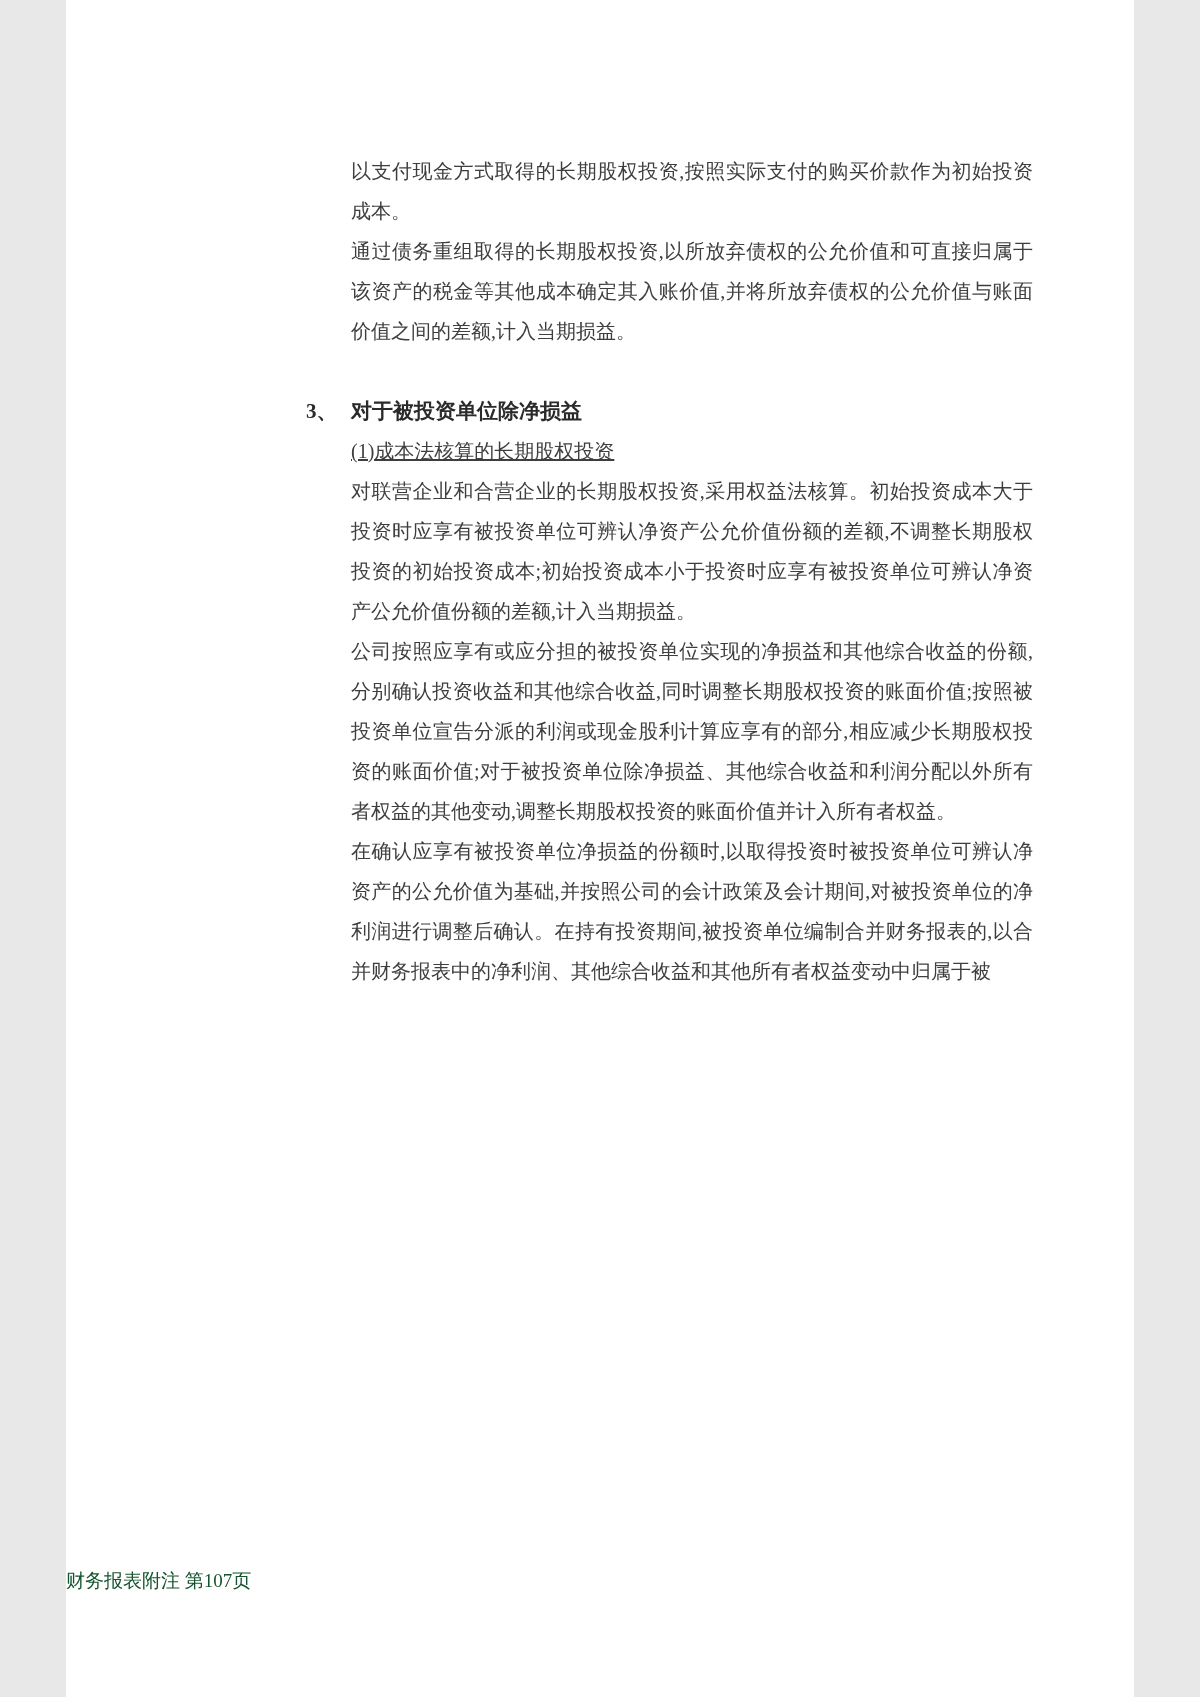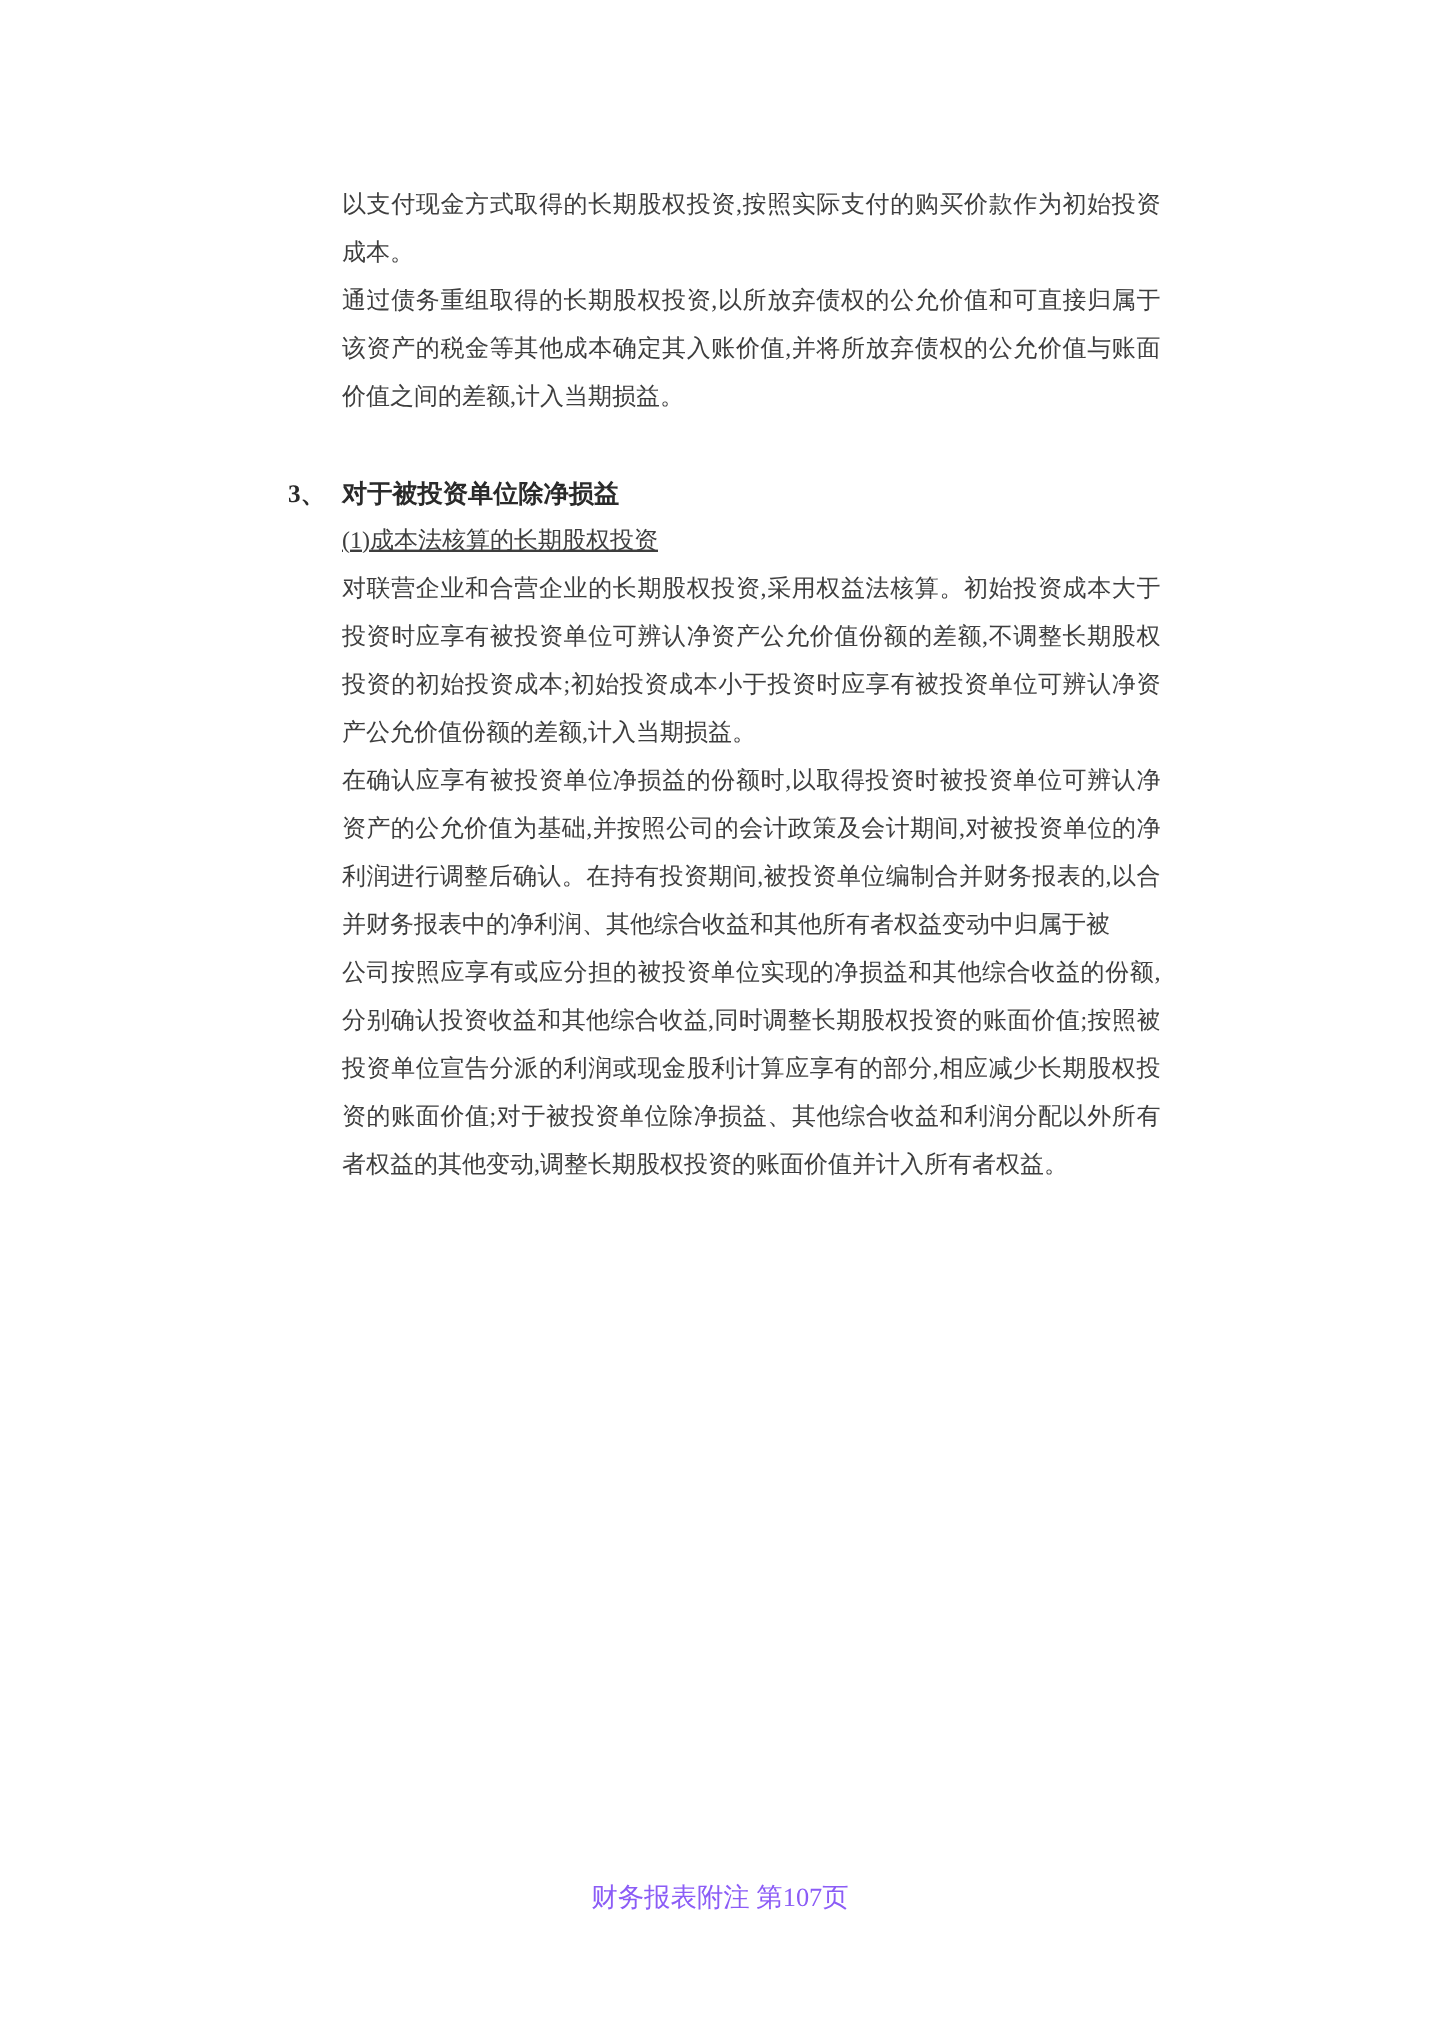--- a/index.html
+++ b/index.html
@@ -2,21 +2,21 @@
 <html><head>
 <meta charset="utf-8">
 <style>
   html, body {
     margin: 0;
     padding: 0;
     background: #e8e8e8;
   }
   .page {
     position: relative;
-    width: 1200px;
+    width: 1068px;
     height: 1697px;
     margin: 0 auto;
     background: #ffffff;
     font-family: "Liberation Serif", "DejaVu Serif", serif;
     overflow: hidden;
   }
   .content {
     position: absolute;
     left: 285px;
     top: 151px;
@@ -47,35 +47,34 @@
     position: absolute;
     left: -45px;
     top: 0;
     font-weight: bold;
   }
   .footer {
     position: absolute;
     left: 0;
     right: 0;
     top: 1566px;
-    text-align: center;
-    font-size: 22px;
+    font-size: 19px;
     line-height: 30px;
-    color: #8b5cf6;
+    color: #14532d;
   }
 </style>
 </head>
 <body>
 
 <div class="page">
   <div class="content" id="content">
       <p class="para">以支付现金方式取得的长期股权投资,按照实际支付的购买价款作为初始投资成本。</p>
       <p class="para">通过债务重组取得的长期股权投资,以所放弃债权的公允价值和可直接归属于该资产的税金等其他成本确定其入账价值,并将所放弃债权的公允价值与账面价值之间的差额,计入当期损益。</p>
       <div class="heading"><span class="heading-num">3、</span><span>对于被投资单位除净损益</span></div>
       <p class="para subheading">(1)成本法核算的长期股权投资</p>
       <p class="para">对联营企业和合营企业的长期股权投资,采用权益法核算。初始投资成本大于投资时应享有被投资单位可辨认净资产公允价值份额的差额,不调整长期股权投资的初始投资成本;初始投资成本小于投资时应享有被投资单位可辨认净资产公允价值份额的差额,计入当期损益。</p>
+      <p class="para">公司按照应享有或应分担的被投资单位实现的净损益和其他综合收益的份额,分别确认投资收益和其他综合收益,同时调整长期股权投资的账面价值;按照被投资单位宣告分派的利润或现金股利计算应享有的部分,相应减少长期股权投资的账面价值;对于被投资单位除净损益、其他综合收益和利润分配以外所有者权益的其他变动,调整长期股权投资的账面价值并计入所有者权益。</p>
       <p class="para">在确认应享有被投资单位净损益的份额时,以取得投资时被投资单位可辨认净资产的公允价值为基础,并按照公司的会计政策及会计期间,对被投资单位的净利润进行调整后确认。在持有投资期间,被投资单位编制合并财务报表的,以合并财务报表中的净利润、其他综合收益和其他所有者权益变动中归属于被</p>
-      <p class="para">公司按照应享有或应分担的被投资单位实现的净损益和其他综合收益的份额,分别确认投资收益和其他综合收益,同时调整长期股权投资的账面价值;按照被投资单位宣告分派的利润或现金股利计算应享有的部分,相应减少长期股权投资的账面价值;对于被投资单位除净损益、其他综合收益和利润分配以外所有者权益的其他变动,调整长期股权投资的账面价值并计入所有者权益。</p>
     </div>
   <div class="footer">
     <span>财务报表附注 第107页</span>
   </div>
 </div>
 
 </body></html>

